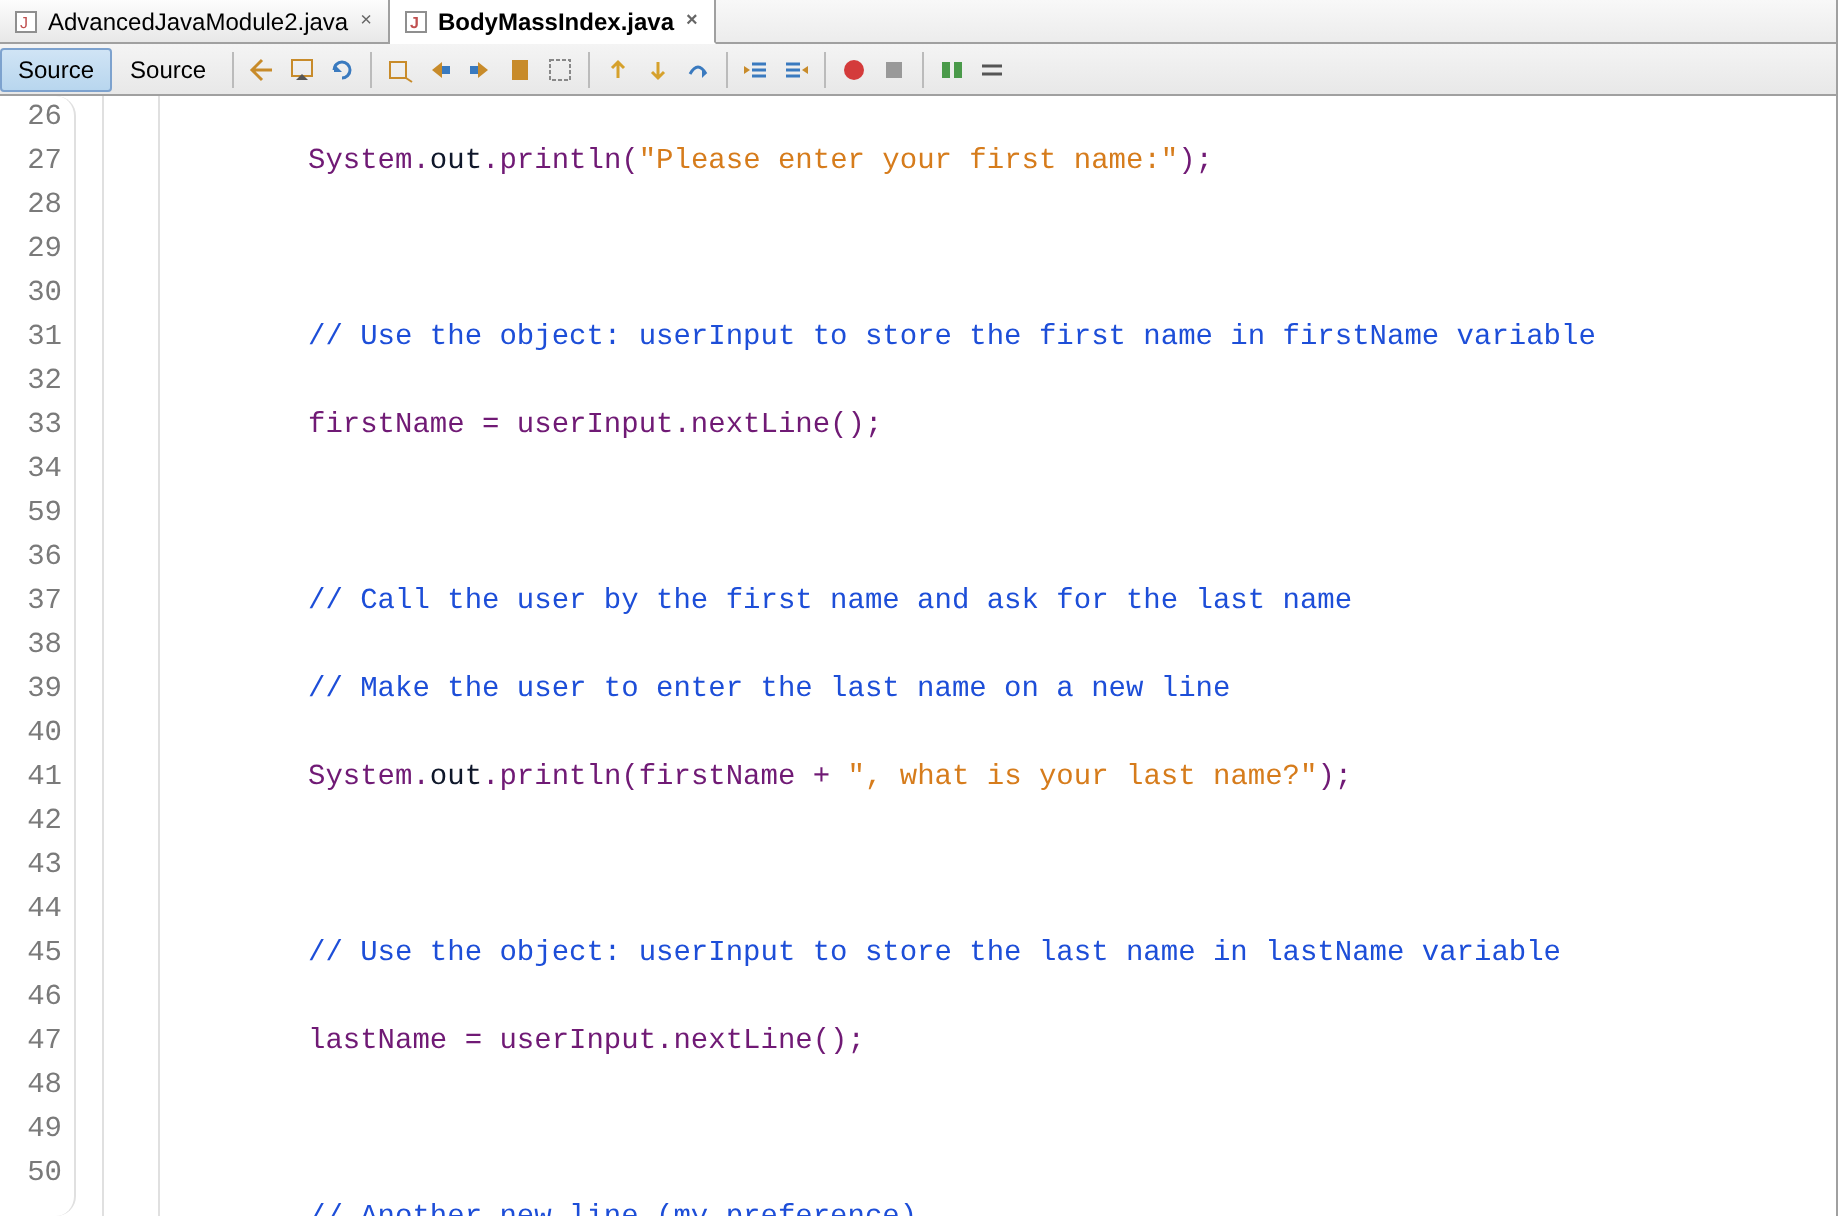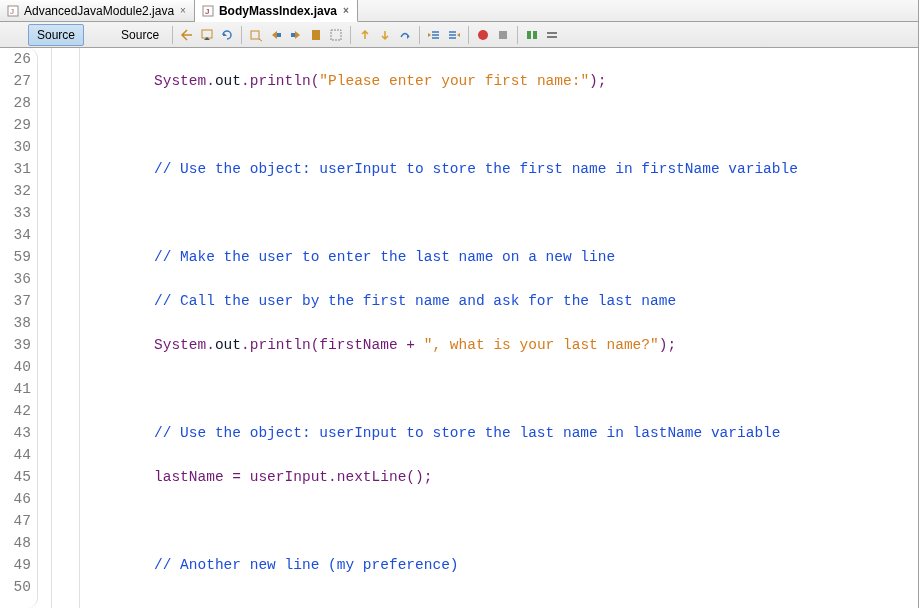--- a/index.html
+++ b/index.html
@@ -43,21 +43,20 @@
     display: flex;
     align-items: center;
     background: linear-gradient(#f4f4f4, #e8e8e8);
     border-bottom: 1px solid #a0a0a0;
     height: 26px;
   }
   .subtab {
     padding: 3px 8px;
     border: 1px solid transparent;
     cursor: pointer;
-    margin-left: 28px;
   }
   .subtab.active {
     background: linear-gradient(#d0e4f5, #b8d6ee);
     border: 1px solid #7da2ce;
     border-radius: 2px;
   }
   .sep {
     width: 1px; height: 18px; background: #bbb; margin: 0 4px;
   }
   .tool-icon {
@@ -263,23 +262,24 @@
       <div class="line">48</div>
       <div class="line">49</div>
       <div class="line">50</div>
     </div>
   <div class="gutter2"></div>
   <div class="fold"></div>
   <div class="code">
 <div class="line"><span class="pad"></span><span class="c-default">System.</span><span class="c-field">out</span><span class="c-default">.println(</span><span class="c-string">"Please enter your first name:"</span><span class="c-default">);</span></div>
 <div class="line"></div>
 <div class="line"><span class="pad"></span><span class="c-comment">// Use the object: userInput to store the first name in firstName variable</span></div>
-<div class="line"></div>
+<div class="line"><span class="pad"></span><span class="c-default">firstName = userInput.nextLine();</span></div>
+<div class="line"></div>
+<div class="line"><span class="pad"></span><span class="c-comment">// Call the user by the first name and ask for the last name</span></div>
 <div class="line"><span class="pad"></span><span class="c-comment">// Make the user to enter the last name on a new line</span></div>
-<div class="line"><span class="pad"></span><span class="c-comment">// Call the user by the first name and ask for the last name</span></div>
 <div class="line"><span class="pad"></span><span class="c-default">System.</span><span class="c-field">out</span><span class="c-default">.println(firstName + </span><span class="c-string">", what is your last name?"</span><span class="c-default">);</span></div>
 <div class="line"></div>
 <div class="line"><span class="pad"></span><span class="c-comment">// Use the object: userInput to store the last name in lastName variable</span></div>
 <div class="line"><span class="pad"></span><span class="c-default">lastName = userInput.nextLine();</span></div>
 <div class="line"></div>
 <div class="line"><span class="pad"></span><span class="c-comment">// Another new line (my preference)</span></div>
 
 
 
 

